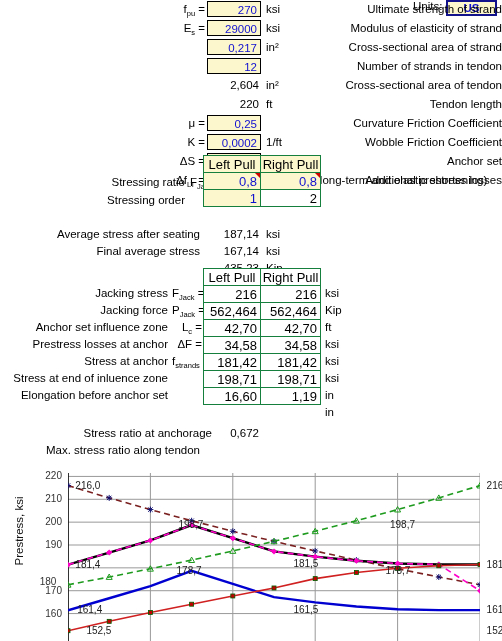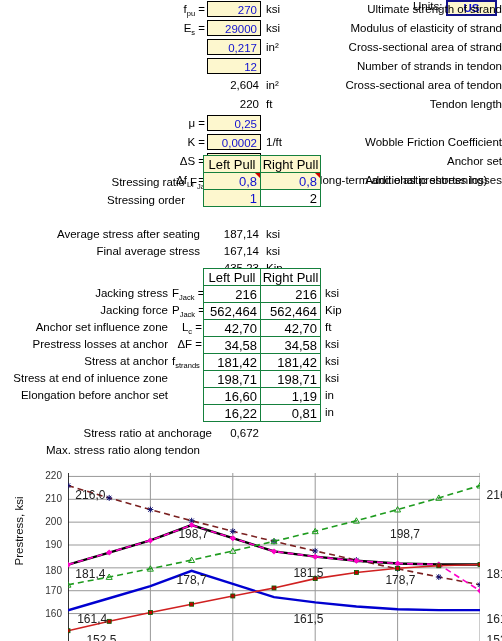--- a/index.html
+++ b/index.html
@@ -55,21 +55,21 @@
   .sechead{position:absolute;font-size:12px;font-weight:bold;
            text-decoration:underline;white-space:nowrap;}
 
   
   .chart{position:absolute;left:0;top:465px;width:502px;height:176px;
          background:#fff;overflow:hidden;}
   .ylab{position:absolute;left:-36px;top:60px;width:110px;text-align:center;
         transform:rotate(-90deg);font-size:11.5px;white-space:nowrap;color:#111;}
   .ytick{position:absolute;width:28px;text-align:right;font-size:10px;color:#333;
          line-height:10px;}
-  .dlabel{position:absolute;font-size:12px;color:#222;white-space:nowrap;margin-top:8px;}
+  .dlabel{position:absolute;font-size:10px;color:#222;white-space:nowrap;}
   .plot{position:absolute;left:68px;top:8px;width:412px;height:168px;}
 </style>
 </head>
 <body>
 
 <div class="sheet">
 
   <div class="units-lbl">Units:</div>
   <div class="units-box">US</div>
 
@@ -99,20 +99,21 @@
         <span class="lbl">Cross-sectional area of tendon</span>
         <span class="calc">2,604</span>
         <span class="unit">in²</span>
       </div>
       <div class="row" style="top: 95px;">
         <span class="lbl">Tendon length</span>
         <span class="calc">220</span>
         <span class="unit">ft</span>
       </div>
       <div class="row" style="top: 114px;">
+        <span class="lbl">Curvature Friction Coefficient</span>
         <span class="sym">μ  =</span>
         <span class="inbox">0,25</span>
       </div>
       <div class="row" style="top: 133px;">
         <span class="lbl">Wobble Friction Coefficient</span>
         <span class="sym">K =</span>
         <span class="inbox">0,0002</span>
         <span class="unit">1/ft</span>
       </div>
       <div class="row" style="top: 152px;">
@@ -230,24 +231,20 @@
           <td class="w-l wht">181,42</td>
           <td class="w-r wht">181,42</td>
         </tr>
         <tr>
           <td class="w-l wht">198,71</td>
           <td class="w-r wht">198,71</td>
         </tr>
         <tr>
           <td class="w-l wht">16,60</td>
           <td class="w-r wht">1,19</td>
-        </tr>
-        <tr>
-          <td class="w-l wht">16,22</td>
-          <td class="w-r wht">0,81</td>
         </tr>
       </tbody>
     </table>
   <div id="results-units">
       <div class="row" style="top: 285px; height: 17px; line-height: 17px;">
         <span class="unit" style="left:325px;">ksi</span>
       </div>
       <div class="row" style="top: 302px; height: 17px; line-height: 17px;">
         <span class="unit" style="left:325px;">Kip</span>
       </div>
@@ -282,21 +279,21 @@
       </div>
     </div>
 
   <div class="chart">
     <div class="ylab">Prestress, ksi</div>
     <div id="yticks">
         <div class="ytick" style="left: 34px; top: 6.42857px;">220</div>
         <div class="ytick" style="left: 34px; top: 29.2857px;">210</div>
         <div class="ytick" style="left: 34px; top: 52.1429px;">200</div>
         <div class="ytick" style="left: 34px; top: 75px; text-align: right;">190</div>
-        <div class="ytick" style="left: 34px; top: 101px;">180</div>
+        <div class="ytick" style="left: 34px; top: 112px; text-align: center;">180</div>
         <div class="ytick" style="left: 34px; top: 120.714px;">170</div>
         <div class="ytick" style="left: 34px; top: 143.571px;">160</div>
       </div>
     <svg id="plotsvg" class="plot" viewBox="0 0 412 168" preserveAspectRatio="none">
         <line x1="0" y1="3.4285714285714284" x2="412" y2="3.4285714285714284" stroke="#999" stroke-width="1"></line>
         <line x1="0" y1="26.28571428571429" x2="412" y2="26.28571428571429" stroke="#999" stroke-width="1"></line>
         <line x1="0" y1="49.14285714285714" x2="412" y2="49.14285714285714" stroke="#999" stroke-width="1"></line>
         <line x1="0" y1="72" x2="412" y2="72" stroke="#999" stroke-width="1"></line>
         <line x1="0" y1="94.85714285714285" x2="412" y2="94.85714285714285" stroke="#999" stroke-width="1"></line>
         <line x1="0" y1="117.71428571428571" x2="412" y2="117.71428571428571" stroke="#999" stroke-width="1"></line>

